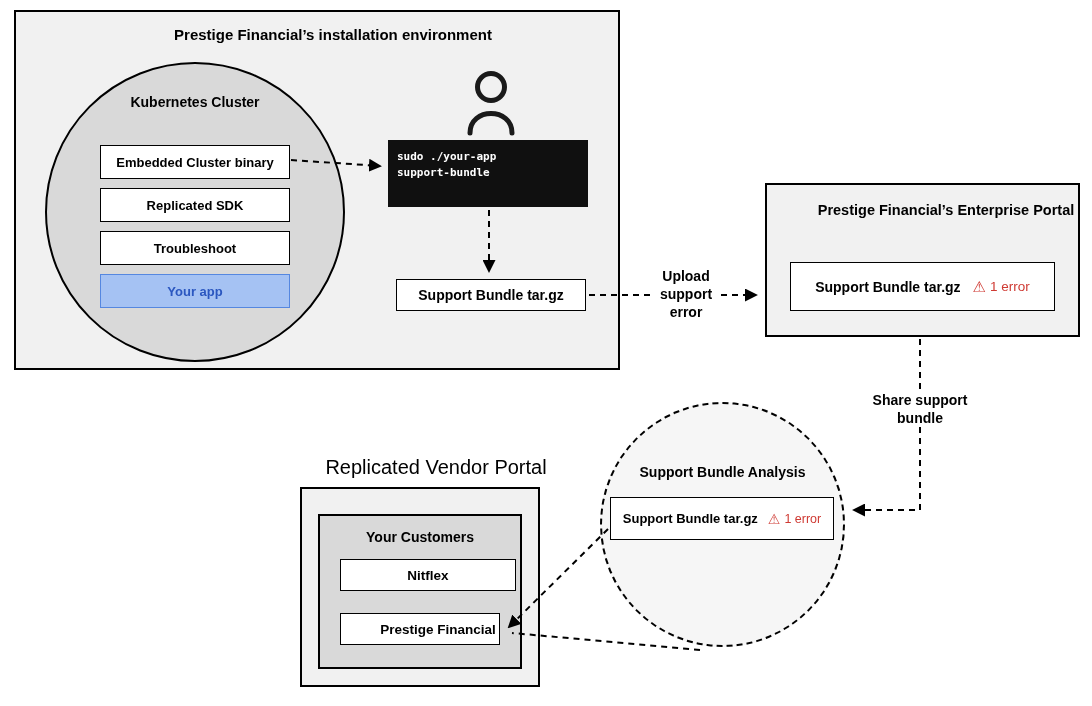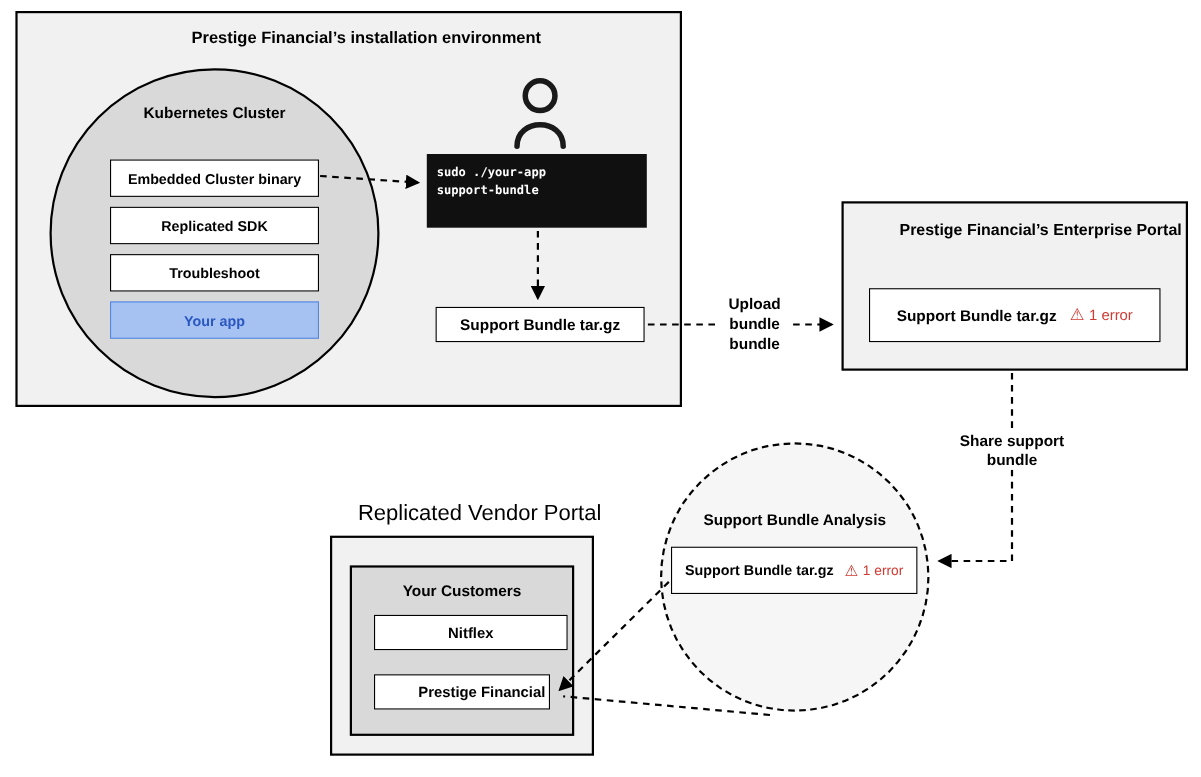--- a/index.html
+++ b/index.html
@@ -127,21 +127,21 @@
   </div>
 
   <div id="terminal" class="abs">
     <div>sudo ./your-app</div>
     <div>support-bundle</div>
   </div>
 
   <div id="support-bundle-box" class="abs wbox">Support Bundle tar.gz</div>
 </div>
 
-<div id="upload-label" class="abs">Upload bundle bundle</div>
+<div id="upload-label" class="abs">Upload support error</div>
 <div id="share-label" class="abs">Share support bundle</div>
 
 <div id="enterprise-box" class="abs panel">
   <div id="enterprise-title" class="abs">Prestige Financial’s Enterprise Portal</div>
   <div id="enterprise-bundle" class="abs wbox">
     <span>Support Bundle tar.gz</span>
     <span class="warn">
       <span class="tri">⚠</span>
       <span>1 error</span>
     </span>

